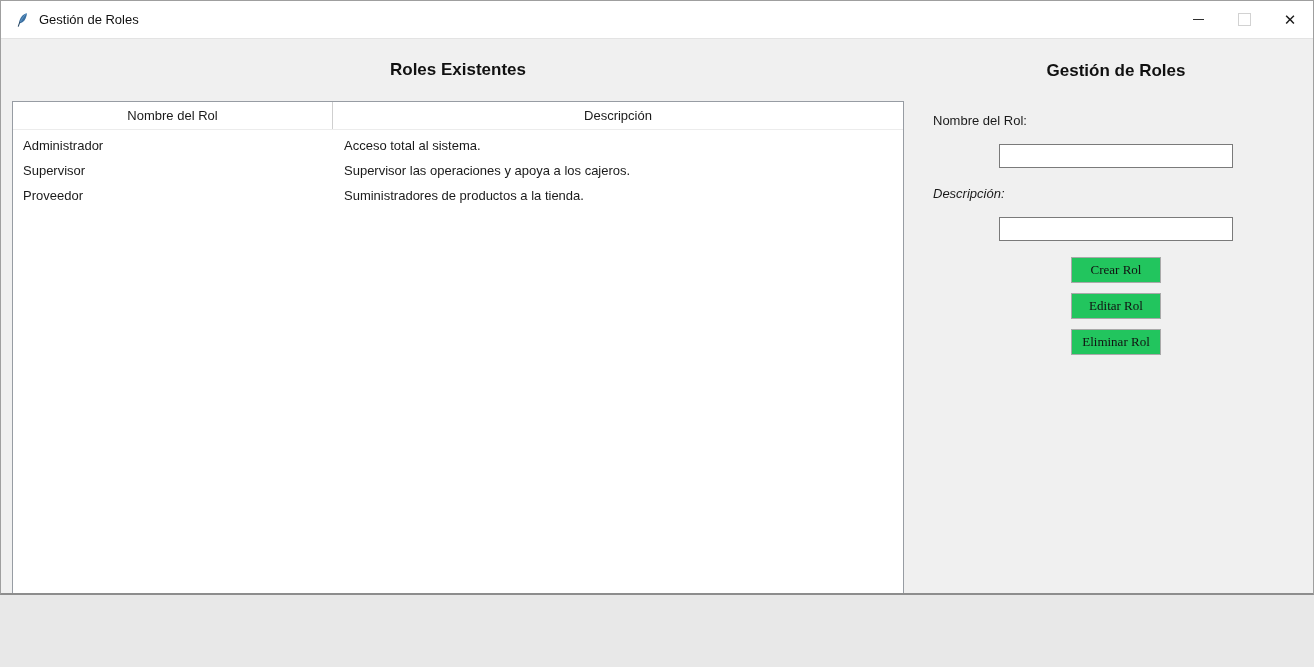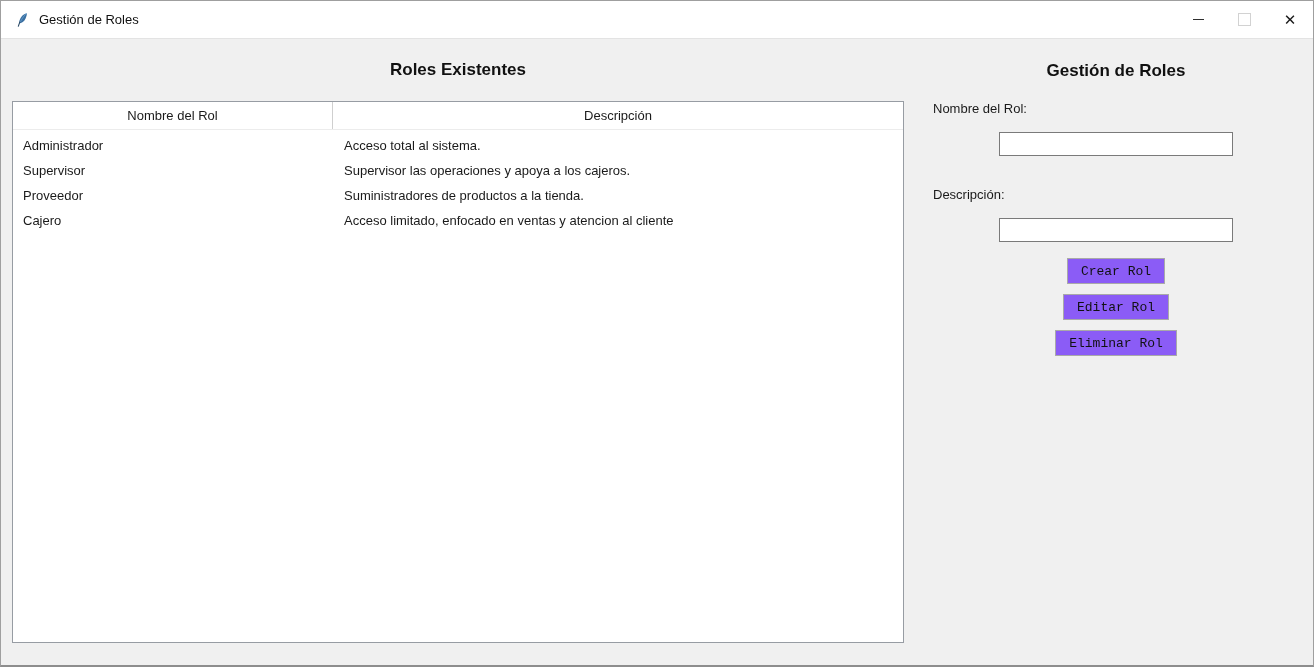--- a/index.html
+++ b/index.html
@@ -1,20 +1,20 @@
 <!DOCTYPE html>
 <html><head>
 <meta charset="utf-8">
 <style>
   * { margin: 0; padding: 0; box-sizing: border-box; }
   html, body { width: 1314px; height: 667px; background: #e8e8e8; }
   body { font-family: "Liberation Sans", "DejaVu Sans", sans-serif; color: #1a1a1a; }
 
   .window {
-    position: relative; width: 1314px; height: 667px;
+    position: relative; width: 1314px; height: 595px;
     background: #f0f0f0;
     border: 1px solid #9f9f9f;
     border-bottom: 2px solid #8d8d8d;
     overflow: hidden;
   }
 
   
   .titlebar {
     height: 38px; background: #ffffff;
     display: flex; align-items: center;
@@ -51,33 +51,33 @@
   .trow .cell-name { width: 320px; padding-left: 10px; }
   .trow .cell-desc { flex: 1; padding-left: 11px; }
 
   
   .right-panel {
     position: absolute; left: 920px; top: 0; width: 390px;
     display: flex; flex-direction: column; align-items: center;
   }
   .right-title { margin-top: 22px; font-weight: bold; font-size: 17px; color: #111; text-align: center; }
   .field-label { align-self: flex-start; margin-left: 12px; font-size: 13px; color: #1a1a1a; }
-  .lbl-nombre { margin-top: 20px; }
-  .lbl-desc   { margin-top: 31px; }
+  .lbl-nombre { margin-top: 32px; }
+  .lbl-desc   { margin-top: 18px; font-style: italic; }
   .entry {
     width: 234px; height: 24px; margin-top: 16px;
     background: #ffffff; border: 1px solid #7a7a7a;
     font-size: 13px; padding: 0 4px; outline: none;
     font-family: "Liberation Sans", "DejaVu Sans", sans-serif;
   }
   .btn {
-    margin-top: 16px; min-width: 90px; height: 26px; padding: 0 13px;
-    background: #8b5cf6; border: 1px solid #a9a9a9;
+    margin-top: 16px; min-width: 90px; height: 26px; padding: 0 5px;
+    background: #22c55e; border: 1px solid #a9a9a9;
     font-size: 13px; color: #111; cursor: default;
-    font-family: Liberation Mono, monospace;
+    font-family: Liberation Serif, serif;
   }
   .btn + .btn { margin-top: 10px; }
 </style>
 </head>
 <body>
 
 <div class="window">
 
   <div class="titlebar">
     <span class="app-icon">
@@ -116,24 +116,20 @@
           <div class="cell-desc">Acceso total al sistema.</div>
         </div>
         <div class="trow">
           <div class="cell-name">Supervisor</div>
           <div class="cell-desc">Supervisor las operaciones y apoya a los cajeros.</div>
         </div>
         <div class="trow">
           <div class="cell-name">Proveedor</div>
           <div class="cell-desc">Suministradores de productos a la tienda.</div>
         </div>
-        <div class="trow">
-          <div class="cell-name">Cajero</div>
-          <div class="cell-desc">Acceso limitado, enfocado en ventas y atencion al cliente</div>
-        </div>
       </div>
     </div>
 
     <div class="right-panel">
       <div class="right-title">Gestión de Roles</div>
 
       <div class="field-label lbl-nombre">Nombre del Rol:</div>
       <input class="entry" type="text" value="" style="">
 
       <div class="field-label lbl-desc">Descripción:</div>

